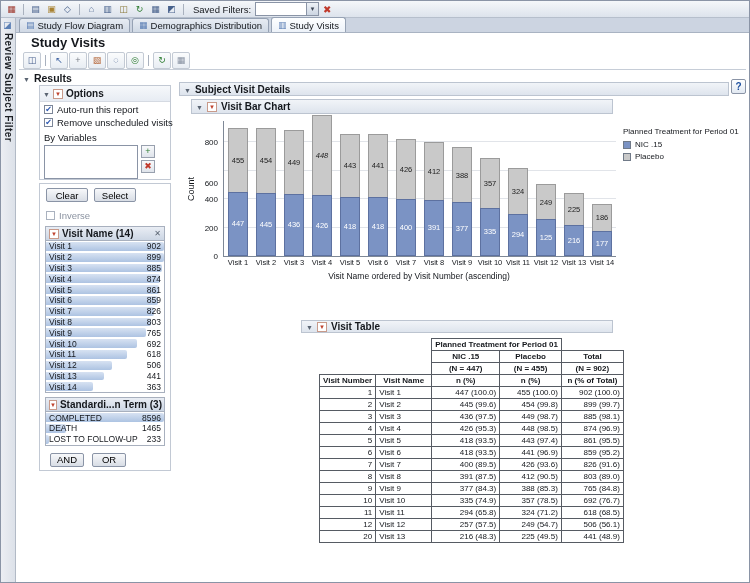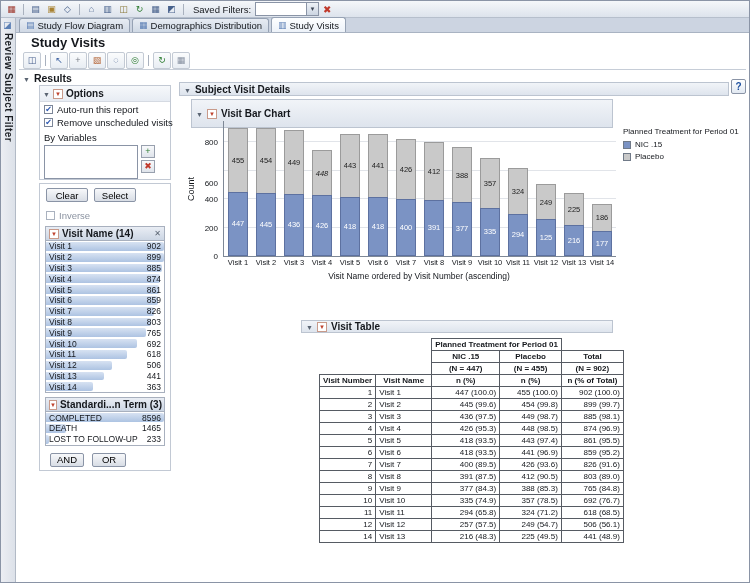--- a/index.html
+++ b/index.html
@@ -64,21 +64,21 @@
   .flist{background:#fff;}
   .fitem{position:relative;height:10.8px;font-size:8.5px;display:flex;align-items:center;overflow:hidden;}
   .fbar{position:absolute;left:0;top:1px;bottom:1px;background:linear-gradient(#d7e2f2,#adc3e2);border-radius:0 2px 2px 0;}
   .flabel{position:relative;padding-left:3px;white-space:nowrap;}
   .fcount{position:relative;margin-left:auto;padding-right:3px;}
   .andor{display:flex;gap:8px;padding:5px 10px;}
 
   
   .sec-header{position:absolute;display:flex;align-items:center;gap:4px;background:linear-gradient(#f1f4f8,#dee4ed);border:1px solid #bcc4d0;font-weight:bold;font-size:10px;padding:0 4px;box-sizing:border-box;}
   .svd{left:178px;top:81px;width:550px;height:14px;}
-  .vbc{left:190px;top:98px;width:422px;height:29px;align-items:center;}
+  .vbc{left:190px;top:98px;width:422px;height:15px;align-items:center;}
   .vt{left:300px;top:319px;width:312px;height:13px;}
 
   
   .chart{position:absolute;left:186px;top:112px;width:560px;height:182px;}
   .ylab{position:absolute;left:-2px;top:8px;height:135px;width:12px;writing-mode:vertical-rl;transform:rotate(180deg);display:flex;align-items:center;justify-content:center;font-size:9px;}
   .yticks{position:absolute;left:10px;top:8px;width:24px;height:135px;}
   .ytick{position:absolute;right:3px;transform:translateY(50%);font-size:8px;}
   .plot{position:absolute;left:36px;top:8px;width:392px;height:135px;border-left:1px solid #7e8896;border-bottom:1px solid #7e8896;}
   .gridline{position:absolute;left:0;width:100%;height:1px;background:#e1e4e9;z-index:0;}
   .bars{position:absolute;left:0;bottom:0;width:100%;height:100%;display:flex;align-items:flex-end;z-index:2;}
@@ -358,21 +358,21 @@
           </div>
           <div class="slot">
             <div class="bar">
               <div class="seg placebo" style="height: 63.8053px;">449</div>
               <div class="seg nic" style="height: 61.9579px;">436</div>
             </div>
             <div class="xtick">Visit 3</div>
           </div>
           <div class="slot">
             <div class="bar">
-              <div class="seg placebo" style="height: 45px; font-style: italic;">448</div>
+              <div class="seg placebo" style="height: 80px; font-style: italic;">448</div>
               <div class="seg nic" style="height: 60.5368px;">426</div>
             </div>
             <div class="xtick">Visit 4</div>
           </div>
           <div class="slot">
             <div class="bar">
               <div class="seg placebo" style="height: 62.9526px;">443</div>
               <div class="seg nic" style="height: 59.4px;">418</div>
             </div>
             <div class="xtick">Visit 5</div>
@@ -581,21 +581,21 @@
           <td class="c-r">618 (68.5)</td>
         </tr>
         <tr>
           <td class="c-r">12</td>
           <td class="c-l">Visit 12</td>
           <td class="c-r">257 (57.5)</td>
           <td class="c-r">249 (54.7)</td>
           <td class="c-r">506 (56.1)</td>
         </tr>
         <tr>
-          <td class="c-r">14</td>
+          <td class="c-r">20</td>
           <td class="c-l">Visit 13</td>
           <td class="c-r">216 (48.3)</td>
           <td class="c-r">225 (49.5)</td>
           <td class="c-r">441 (48.9)</td>
         </tr>
       </tbody>
   </table>
 
 </div>
 

